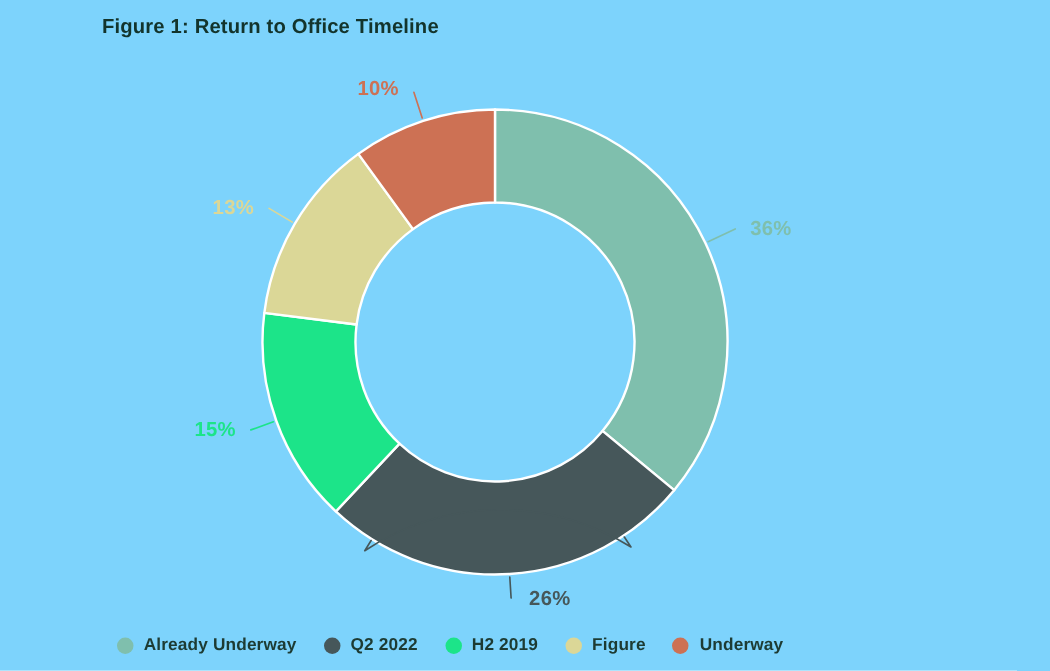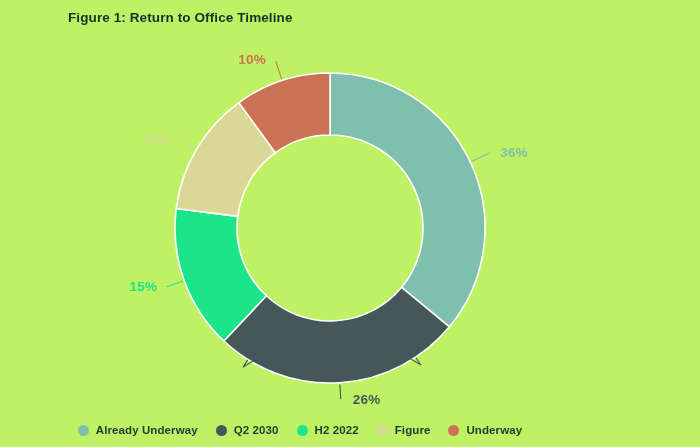--- a/index.html
+++ b/index.html
@@ -15,21 +15,21 @@
     overflow: hidden;
     font-family: "Liberation Sans", sans-serif;
     -webkit-font-smoothing: antialiased;
   }
   #figure-root {
     position: absolute;
     left: 0;
     top: 0;
     width: 700px;
     height: 447px;
-    background: #bef264;
+    background: #7dd3fc;
   }
   #chart-title {
     position: absolute;
     left: 68px;
     top: 10px;
     font-size: 13.5px;
     font-weight: bold;
     letter-spacing: 0.1px;
     color: #13342c;
     white-space: nowrap;
@@ -140,25 +140,25 @@
     </svg>
   </div>
 
   <div id="legend">
       <div class="legend-item">
         <span class="legend-swatch" style="background: rgb(127, 191, 173);"></span>
         <span class="legend-label">Already Underway</span>
       </div>
       <div class="legend-item">
         <span class="legend-swatch" style="background: rgb(70, 87, 90);"></span>
-        <span class="legend-label">Q2 2030</span>
+        <span class="legend-label">Q2 2022</span>
       </div>
       <div class="legend-item">
         <span class="legend-swatch" style="background: rgb(28, 228, 137);"></span>
-        <span class="legend-label">H2 2022</span>
+        <span class="legend-label">H2 2019</span>
       </div>
       <div class="legend-item">
         <span class="legend-swatch" style="background: rgb(219, 215, 151);"></span>
         <span class="legend-label">Figure</span>
       </div>
       <div class="legend-item">
         <span class="legend-swatch" style="background: rgb(205, 113, 84);"></span>
         <span class="legend-label">Underway</span>
       </div>
     </div>

